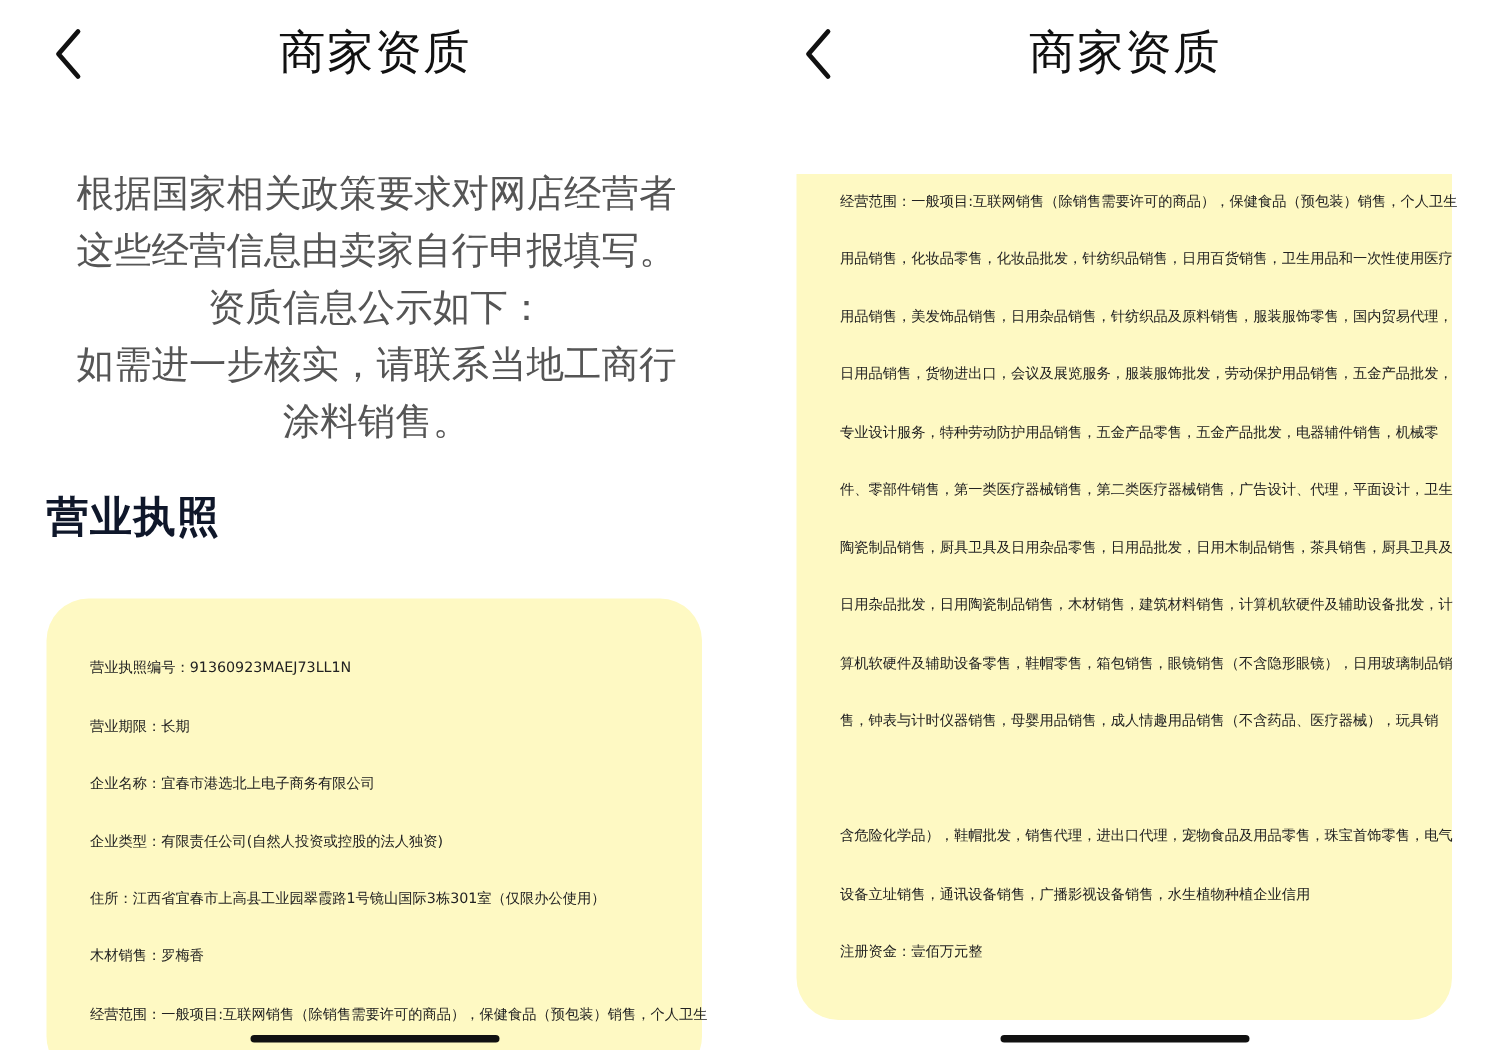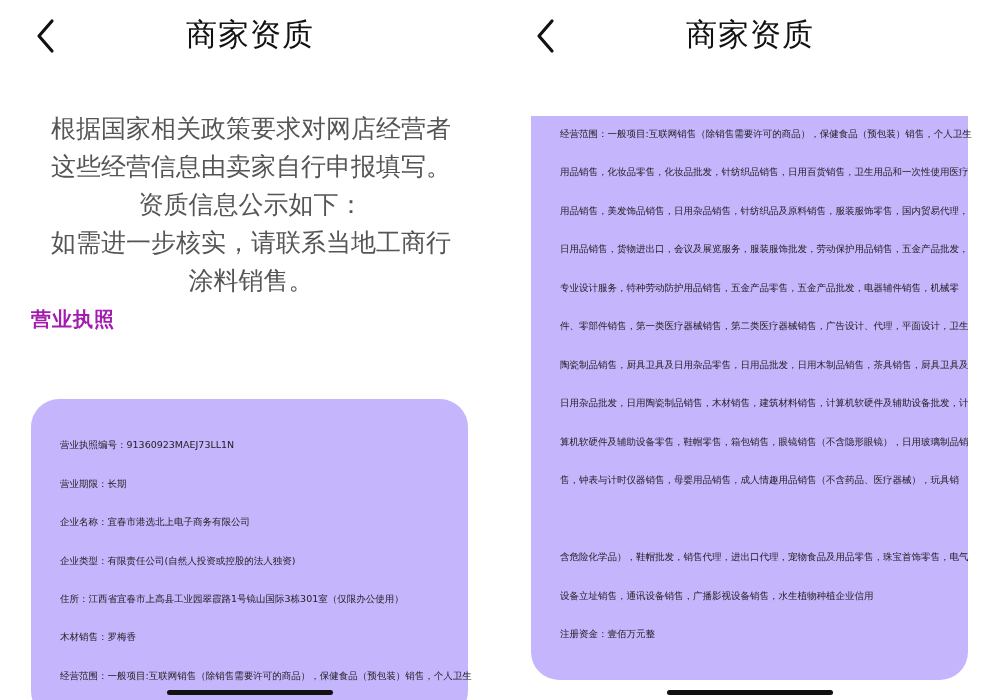--- a/index.html
+++ b/index.html
@@ -9,23 +9,23 @@
     .panel { position: absolute; top: 0; width: 500px; height: 700px; background: #fff; overflow: hidden; }
     .panel.left { left: 0; }
     .panel.right { left: 500px; }
 
     .nav { position: absolute; top: 0; left: 0; width: 500px; height: 80px; }
     .back-btn { position: absolute; left: 30px; top: 16px; width: 30px; height: 40px; cursor: pointer; }
     .back-btn svg { width: 30px; height: 40px; }
     .nav-title { position: absolute; left: 0; width: 500px; top: 14px; text-align: center; font-size: 31px; font-weight: 500; color: #111; letter-spacing: 1px; }
 
     .intro { position: absolute; left: 31px; top: 110px; width: 440px; font-size: 25px; line-height: 38px; color: #555; text-align: center; }
-    .section-title { position: absolute; left: 31px; top: 306px; font-size: 20px; font-weight: bold; color: #a21caf; letter-spacing: 1px; }
+    .section-title { position: absolute; left: 31px; top: 326px; font-size: 28px; font-weight: bold; color: #0f172a; letter-spacing: 1px; }
 
-    .card { position: absolute; background: #c4b5fd; }
+    .card { position: absolute; background: #fef9c3; }
     .card.left-card { left: 31px; top: 399px; width: 437px; height: 320px; border-radius: 28px; }
     .card.right-card { left: 31px; top: 116px; width: 437px; height: 564px; border-radius: 0 0 28px 28px; }
 
     .info-line { position: absolute; left: 29px; font-size: 9.5px; color: #222; white-space: nowrap; }
     .scope-line { position: absolute; left: 29px; font-size: 9.5px; color: #222; white-space: nowrap; }
 
     .home-indicator { position: absolute; left: 167px; top: 690px; width: 166px; height: 5px; border-radius: 3px; background: #111; }
   </style>
 </head>
 <body>

